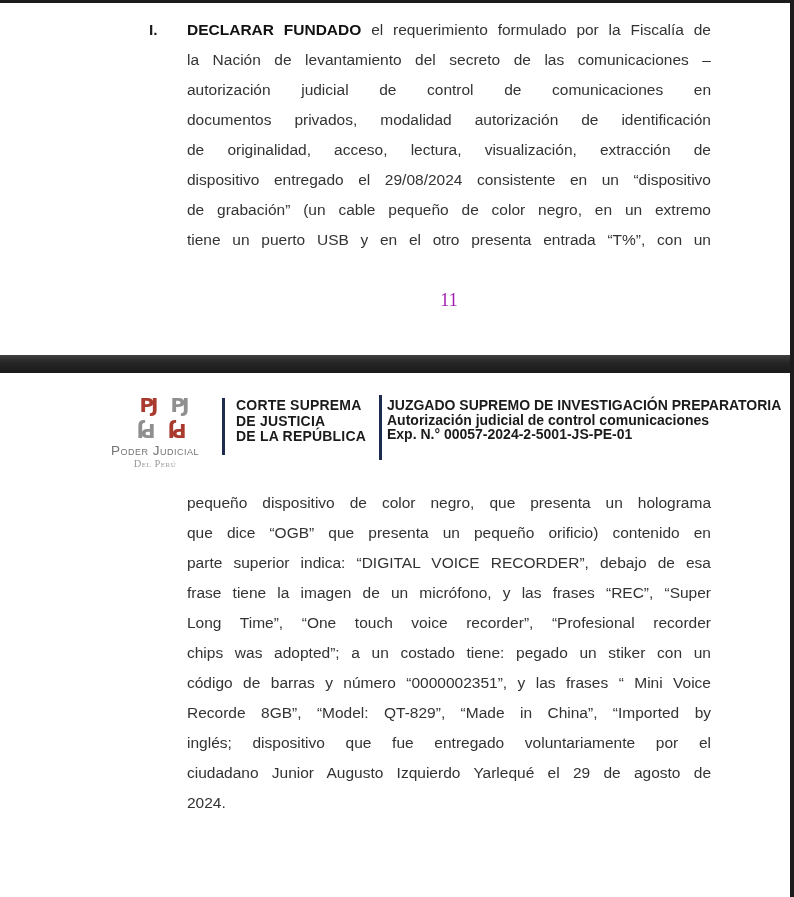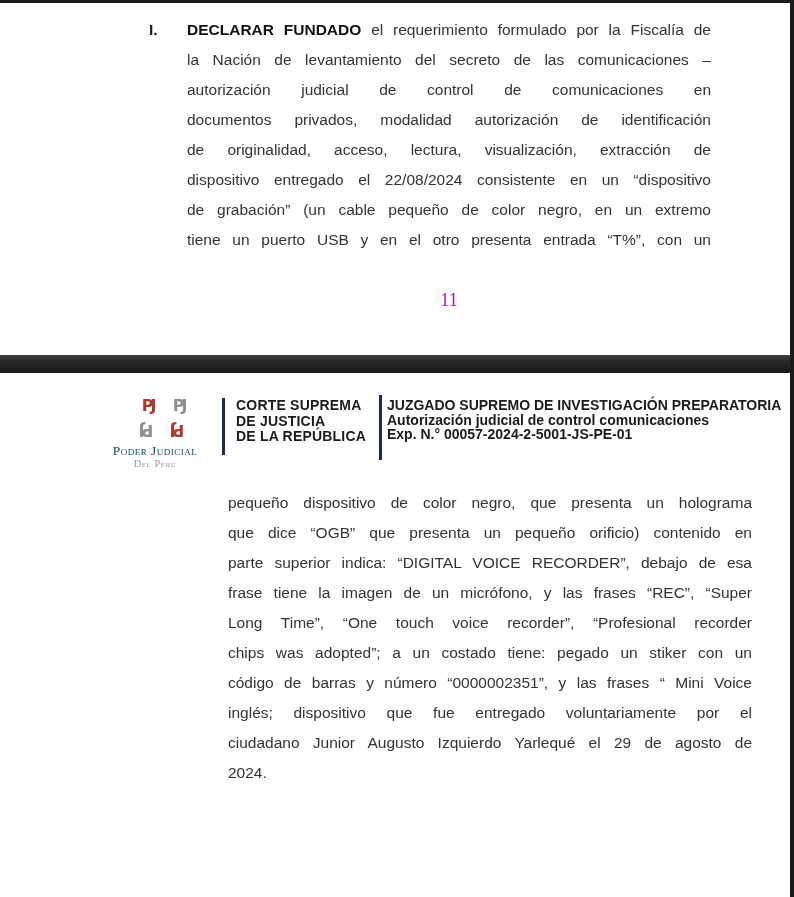--- a/index.html
+++ b/index.html
@@ -13,45 +13,45 @@
     position:absolute;left:0;top:355px;width:100%;height:18px;
     background:linear-gradient(180deg,#404040 0%,#262626 40%,#1a1a1a 100%);
   }
   
   .roman{
     position:absolute;left:149px;top:15px;font-weight:bold;font-size:15.5px;
     line-height:30px;color:#1c1c1c;
   }
   .textcol{position:absolute;left:187px;width:524px;}
   .p1{top:15px;}
-  .p2body{top:488px;margin-left:41px;}
+  .p2body{top:488px;}
   .tline{
     font-size:15.5px;line-height:30px;color:#333333;
     text-align:justify;text-align-last:justify;white-space:normal;
   }
   .tline.nojust{text-align:left;text-align-last:left;}
   .tline b{color:#111111;}
   .pagenum{
     position:absolute;left:187px;top:290px;width:524px;text-align:center;
     font-family:"Liberation Serif",serif;font-size:18px;color:#a21caf;
   }
   
   .logo-tiles{
     position:absolute;left:133px;top:395px;width:60px;height:46px;
     display:grid;grid-template-columns:1fr 1fr;grid-template-rows:1fr 1fr;gap:2px;
   }
   .pj-tile{
-    font-family:"DejaVu Sans",sans-serif;font-weight:bold;font-size:16px;
+    font-family:"DejaVu Sans",sans-serif;font-weight:bold;font-size:20px;
     line-height:21px;text-align:center;letter-spacing:-3px;
   }
   .pj-tile.flip{transform:rotate(180deg);}
   .logo-title{
     position:absolute;left:100px;top:443px;width:110px;text-align:center;
-    font-family:Liberation Serif, serif;font-variant:small-caps;
-    color:#0c4a6e;font-size:13.5px;line-height:15px;letter-spacing:0.5px;
+    font-family:Liberation Sans, sans-serif;font-variant:small-caps;
+    color:#737373;font-size:13.5px;line-height:15px;letter-spacing:0.5px;
   }
   .logo-sub{
     position:absolute;left:100px;top:458px;width:110px;text-align:center;
     font-family:"Liberation Serif",serif;font-variant:small-caps;
     color:#9a9a9a;font-size:10.5px;line-height:12px;letter-spacing:0.5px;
   }
   .hdiv{position:absolute;width:3px;background:var(--navy,#1c2b4e);}
   .div1{left:222px;top:398px;height:57px;}
   .div2{left:379px;top:395px;height:65px;}
   .hblock{position:absolute;}
@@ -68,21 +68,21 @@
   <div class="frame-top"></div>
 
   <section>
     <div class="roman">I.</div>
     <div class="textcol p1">
         <div class="tline"><b>DECLARAR FUNDADO</b> el requerimiento formulado por la Fiscalía de</div>
         <div class="tline">la Nación de levantamiento del secreto de las comunicaciones –</div>
         <div class="tline">autorización judicial de control de comunicaciones en</div>
         <div class="tline">documentos privados, modalidad autorización de identificación</div>
         <div class="tline">de originalidad, acceso, lectura, visualización, extracción de</div>
-        <div class="tline">dispositivo entregado el 22/08/2024 consistente en un “dispositivo</div>
+        <div class="tline">dispositivo entregado el 29/08/2024 consistente en un “dispositivo</div>
         <div class="tline">de grabación” (un cable pequeño de color negro, en un extremo</div>
         <div class="tline">tiene un puerto USB y en el otro presenta entrada “T%”, con un</div>
       </div>
     <div class="pagenum">11</div>
   </section>
 
   <div class="separator"></div>
 
   <section>
 
@@ -114,20 +114,21 @@
     </div>
 
     <div class="textcol p2body">
         <div class="tline">pequeño dispositivo de color negro, que presenta un holograma</div>
         <div class="tline">que dice “OGB” que presenta un pequeño orificio) contenido en</div>
         <div class="tline">parte superior indica: “DIGITAL VOICE RECORDER”, debajo de esa</div>
         <div class="tline">frase tiene la imagen de un micrófono, y las frases “REC”, “Super</div>
         <div class="tline">Long Time”, “One touch voice recorder”, “Profesional recorder</div>
         <div class="tline">chips was adopted”; a un costado tiene: pegado un stiker con un</div>
         <div class="tline">código de barras y número “0000002351”, y las frases “ Mini Voice</div>
+        <div class="tline">Recorde 8GB”, “Model: QT-829”, “Made in China”, “Imported by</div>
         <div class="tline">inglés; dispositivo que fue entregado voluntariamente por el</div>
         <div class="tline">ciudadano Junior Augusto Izquierdo Yarlequé el 29 de agosto de</div>
         <div class="tline nojust">2024.</div>
       </div>
   </section>
 
   <div class="frame-right"></div>
 </div>
 
 </body></html>

